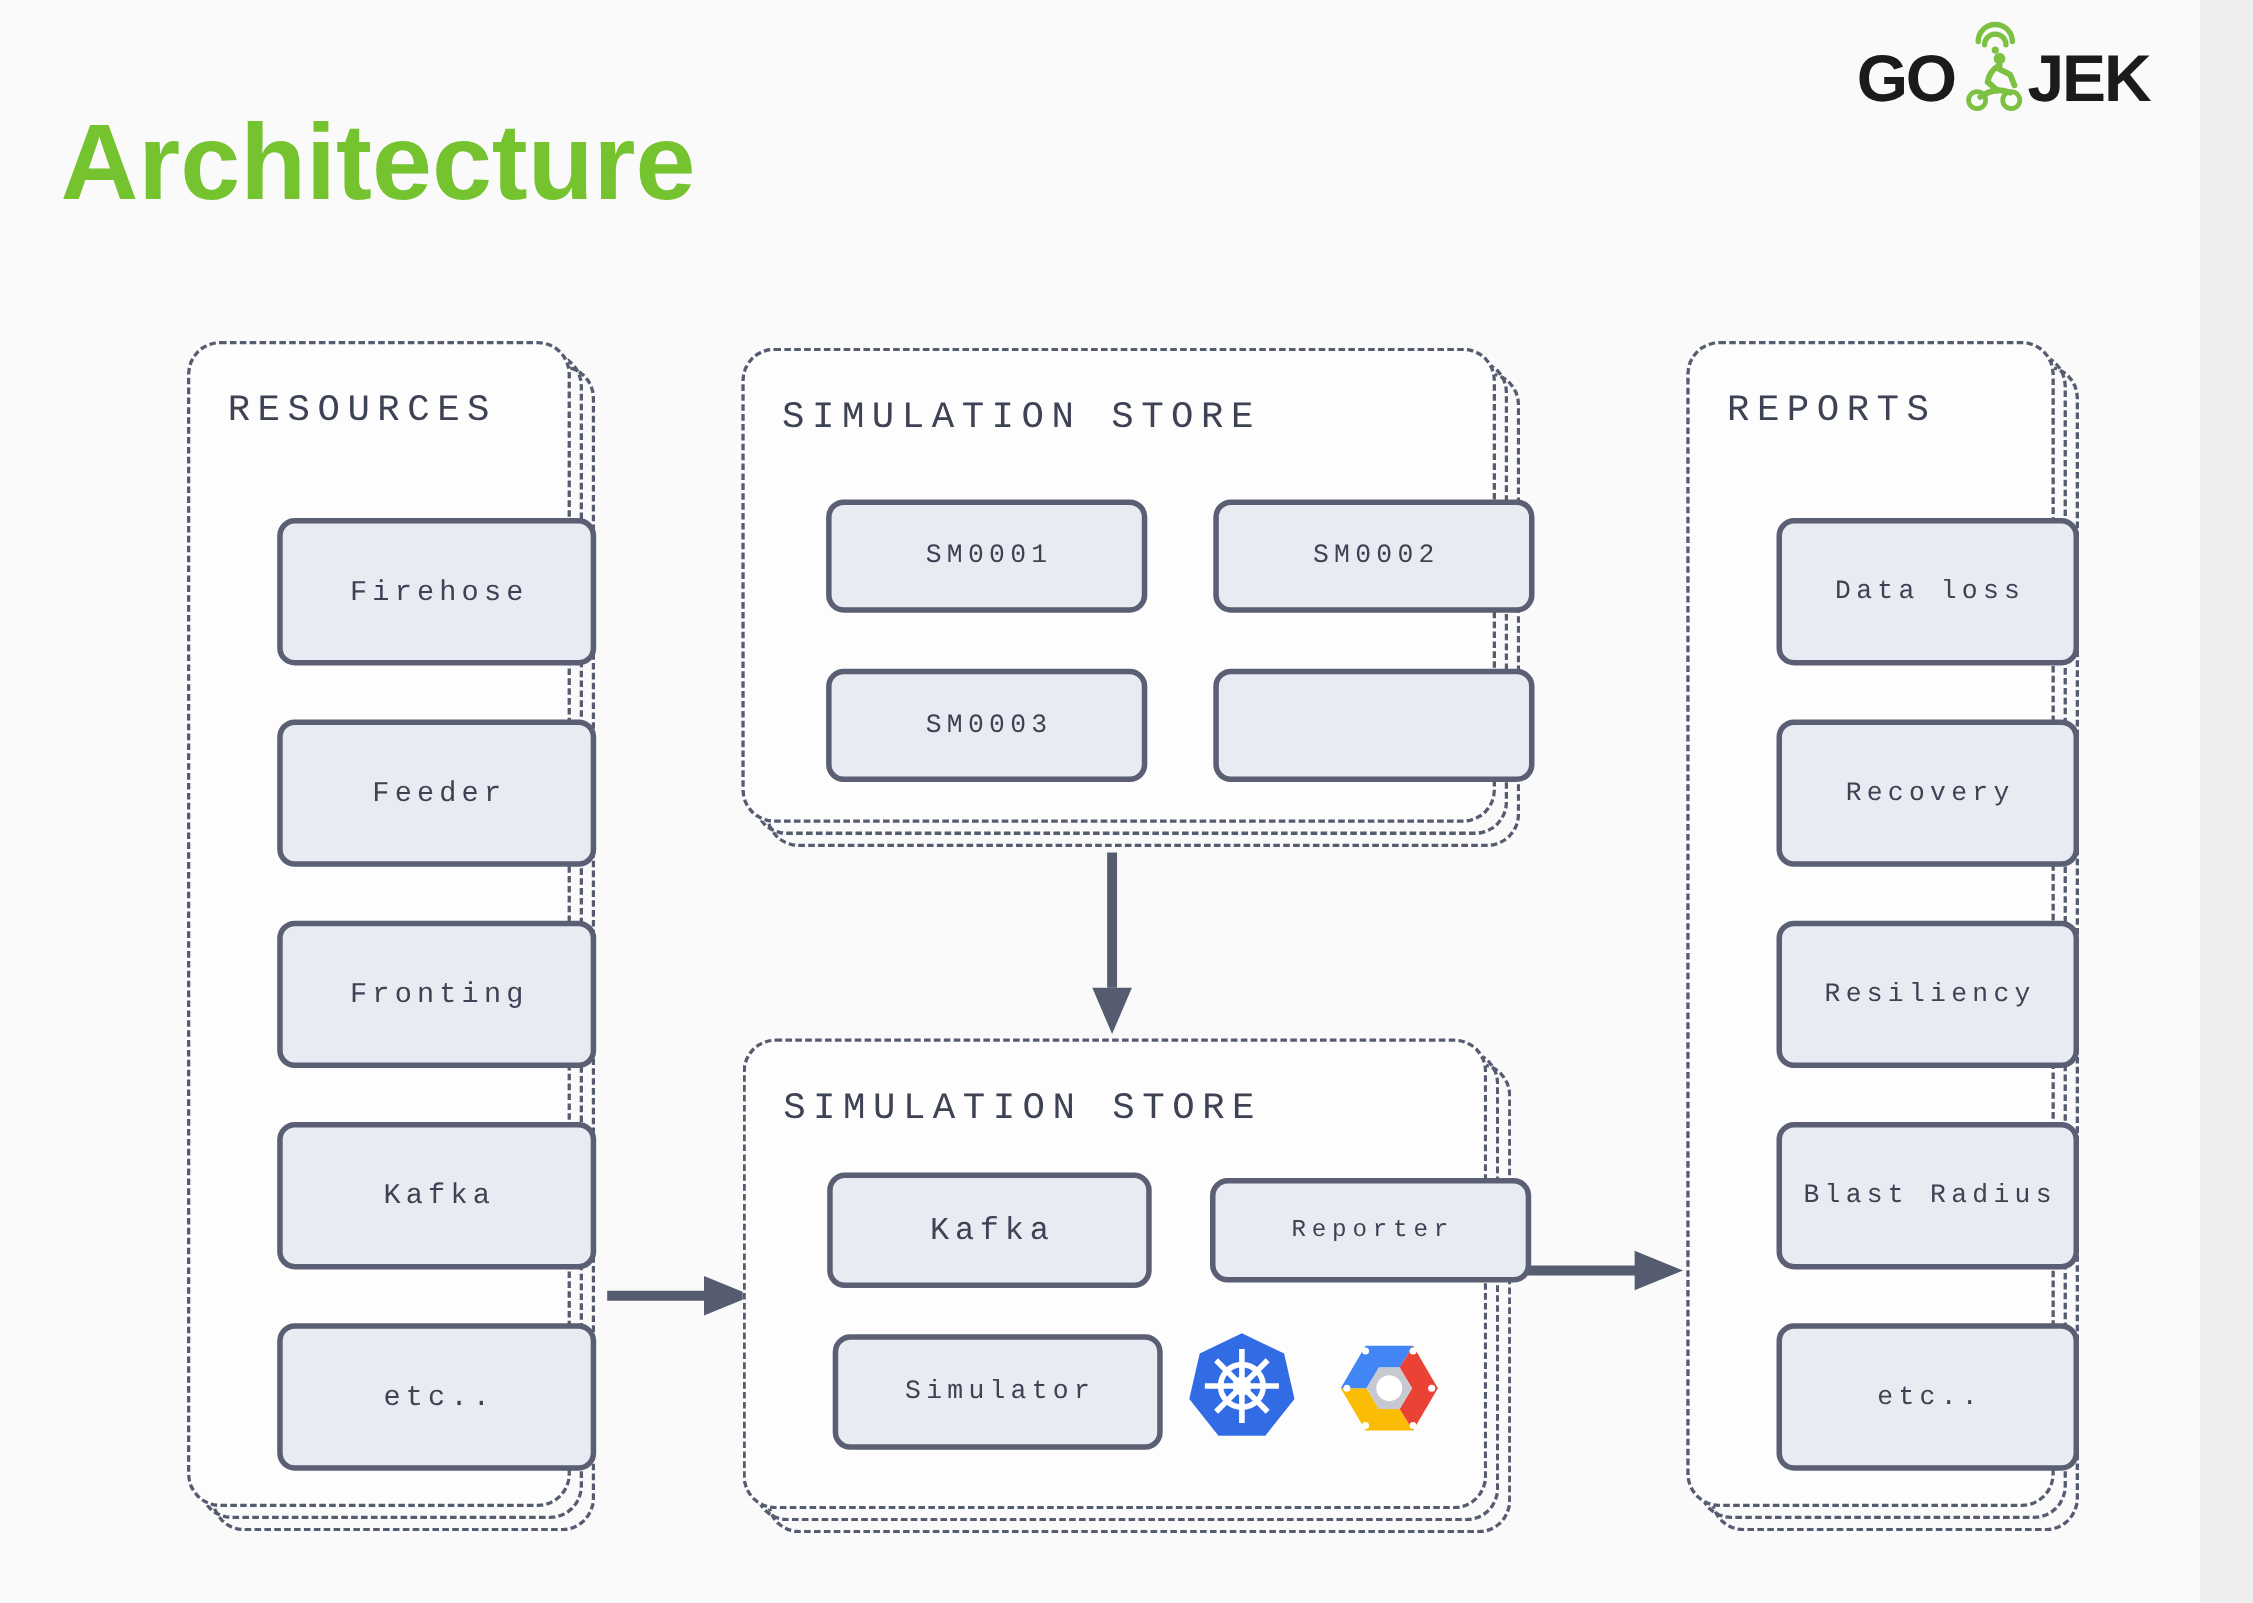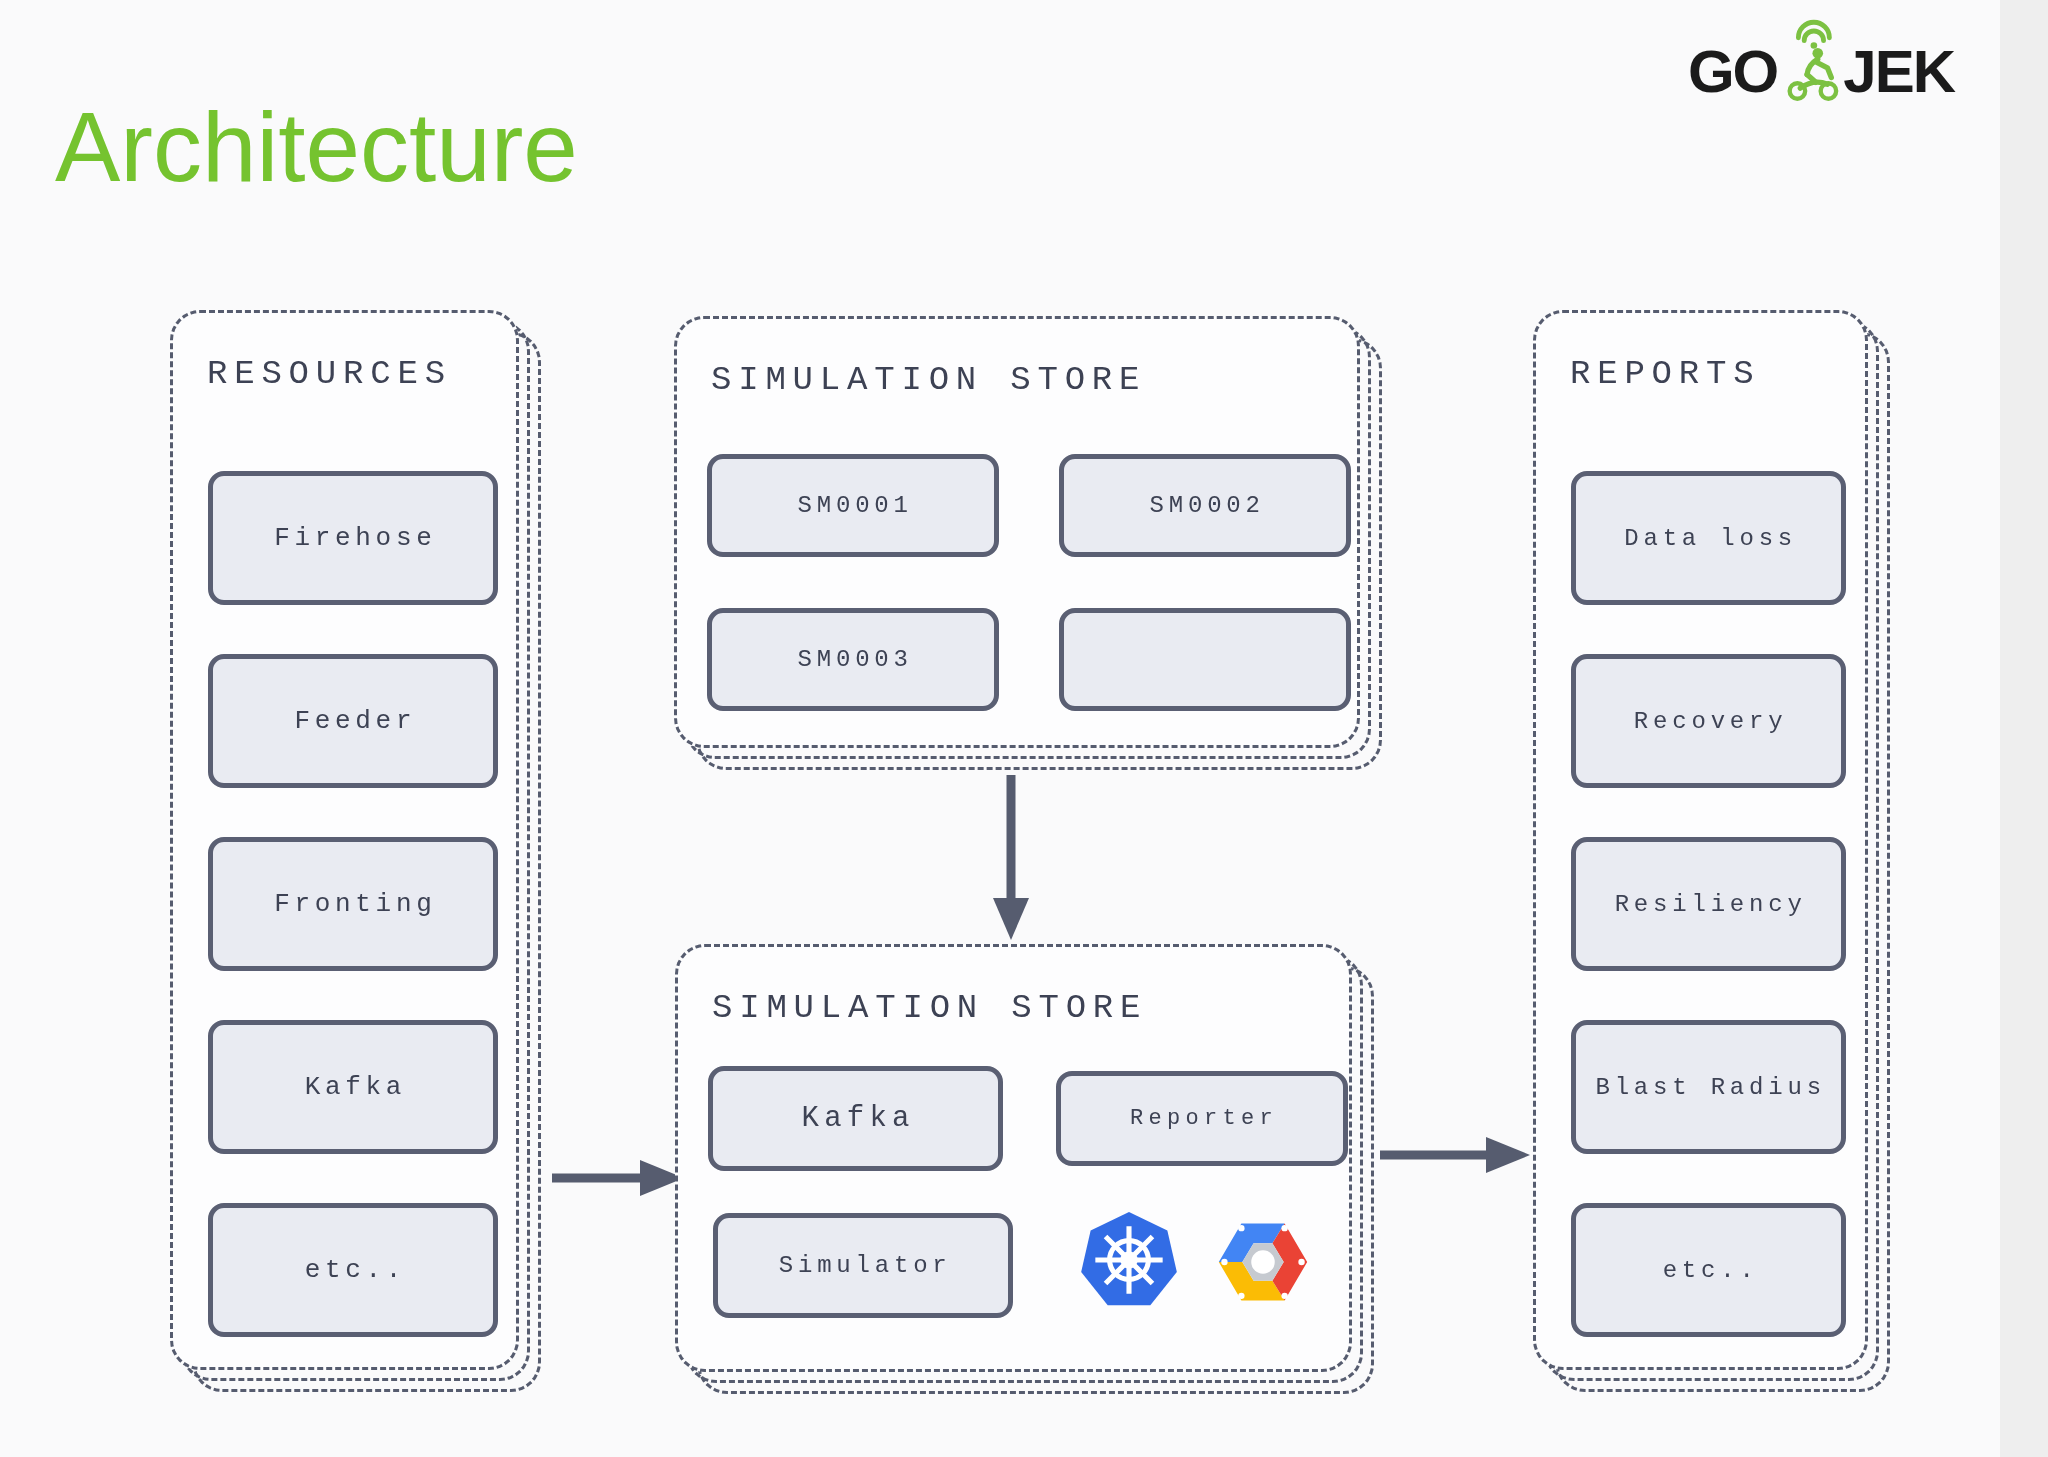--- a/index.html
+++ b/index.html
@@ -18,21 +18,21 @@
     display:flex;align-items:flex-end;
     font-family:"Liberation Sans",sans-serif;
     font-weight:900;color:var(--logo-black,#1b1b1b);
     font-size:60px;letter-spacing:-2px;line-height:.95;
   }
   .logo .word{padding-bottom:6px;}
   .logo svg{margin:0 2px;}
   .page-title{
     position:absolute;left:55px;top:96px;
     font-family:"Liberation Sans",sans-serif;
-    font-weight:400;font-size:98px;line-height:1.05;
+    font-weight:700;font-size:98px;line-height:1.05;
     color:var(--accent-green,#75c32f);
   }
 
   
   .pw{position:absolute;}
   .stack{
     position:absolute;inset:0;
     border:3px dashed var(--diagram-ink,#565c6f);
     border-radius:30px;
   }
@@ -54,20 +54,21 @@
   
   .box{
     position:absolute;
     border:5px solid var(--box-border,#5a5f73);
     border-radius:16px;
     background:var(--box-fill,#e9ebf2);
     display:flex;align-items:center;justify-content:center;
     color:var(--label-text,#3d4254);
     font-size:26px;letter-spacing:.18em;text-indent:.18em;
     white-space:nowrap;
+    margin-left:44px;
   }
   .box.small{font-size:24px;letter-spacing:.2em;}
   .box.parser{font-size:29px;}
   .box.reporter{font-size:22px;letter-spacing:.24em;}
 
   
   .arrows{position:absolute;inset:0;pointer-events:none;}
   .arrows .ar{stroke:var(--diagram-ink,#565c6f);stroke-width:9;fill:none;}
   .arrows .ah{fill:var(--diagram-ink,#565c6f);stroke:none;}
 

